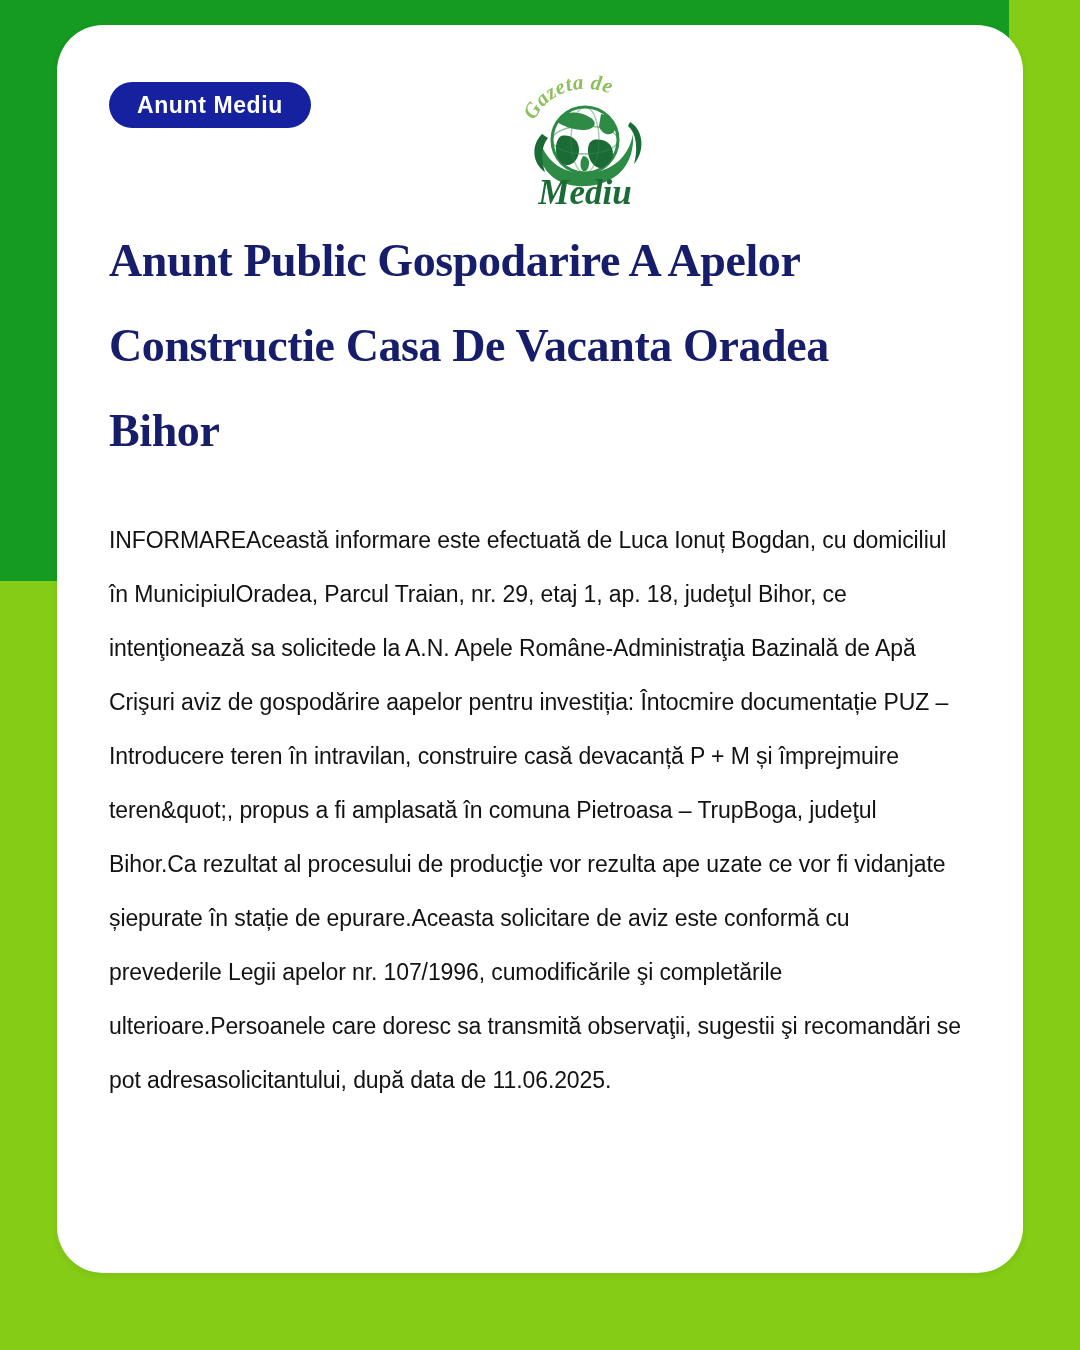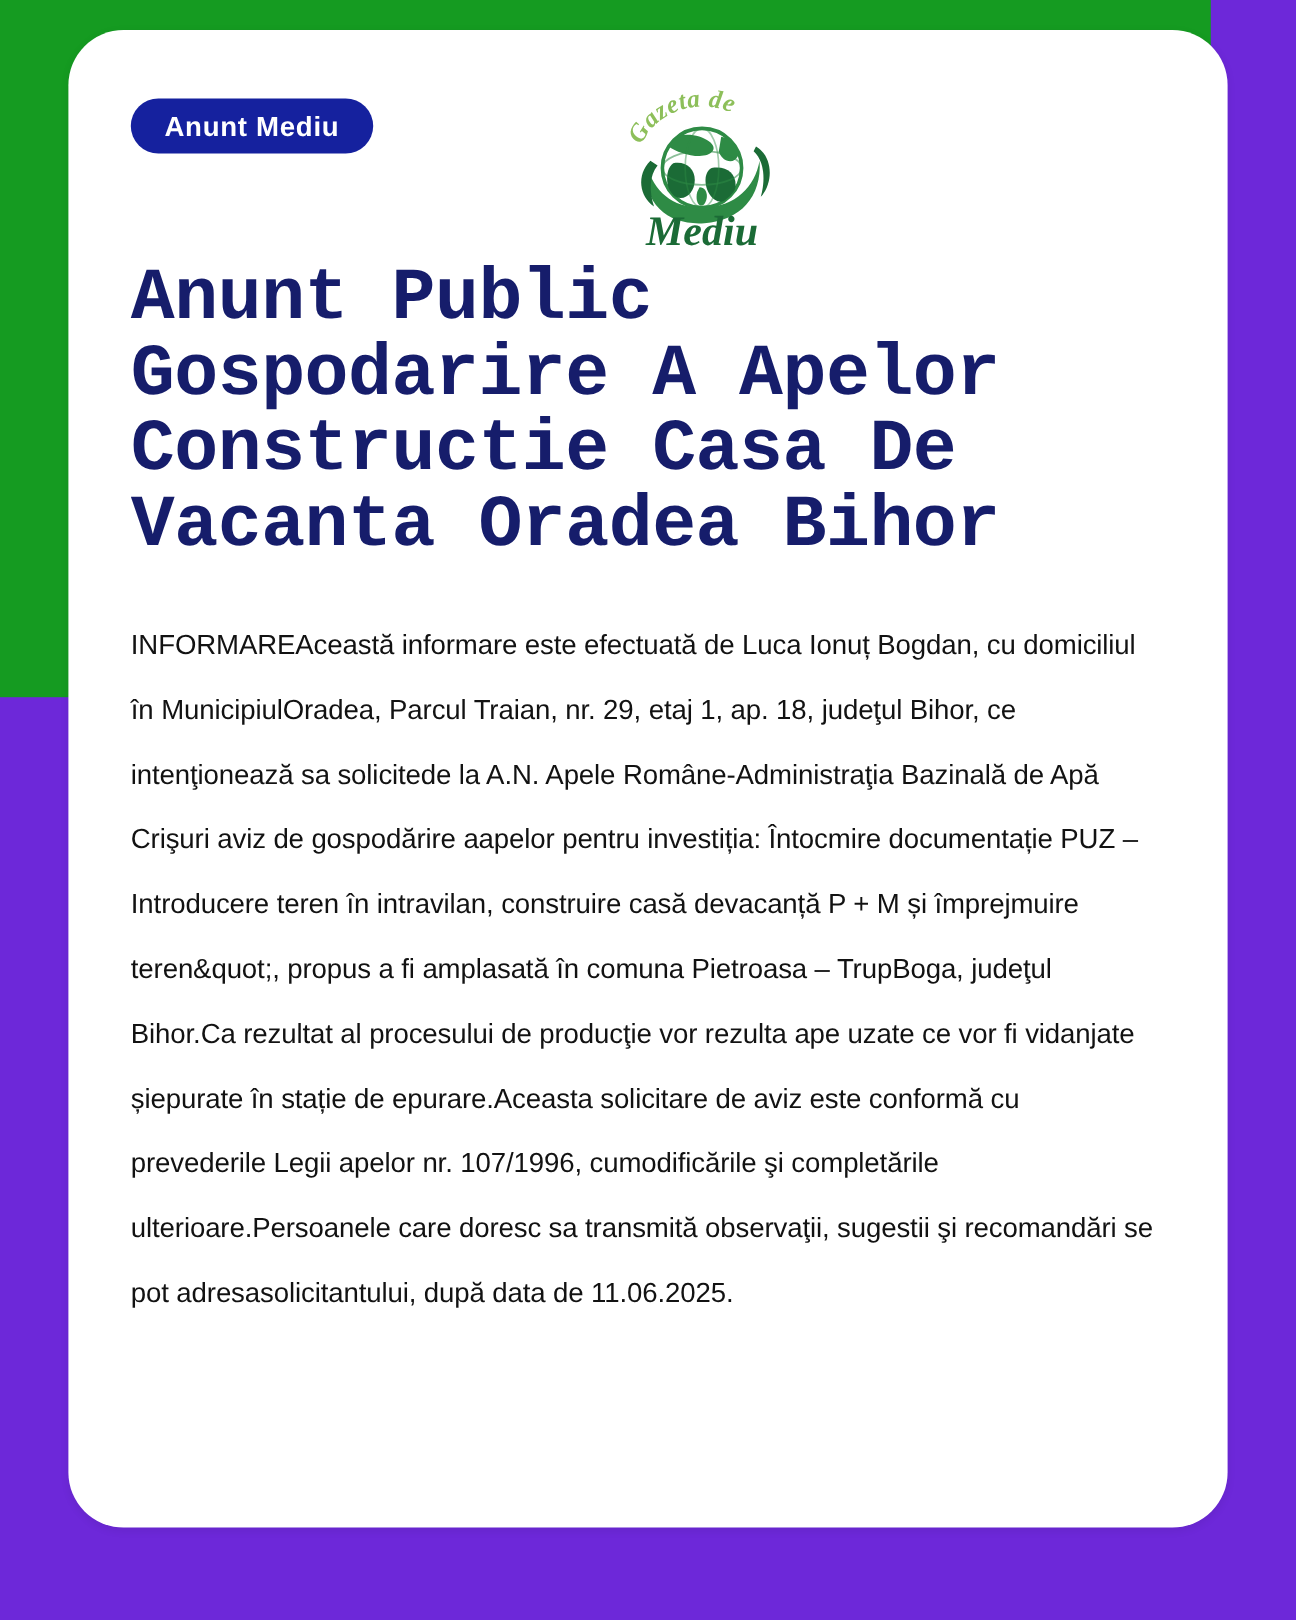--- a/index.html
+++ b/index.html
@@ -11,21 +11,21 @@
     height: 1350px;
     overflow: hidden;
     font-family: "Liberation Sans", sans-serif;
     background: #0ABF21;
   }
 
   #page {
     position: relative;
     width: 1080px;
     height: 1350px;
-    background: #6d28d9;
+    background: #84cc16;
     overflow: hidden;
   }
 
   
   .bg-dark-block {
     position: absolute;
     left: 0;
     top: 0;
     width: 1009px;
     height: 581px;
@@ -87,25 +87,25 @@
     width: 136px;
     height: 146px;
   }
   .logo svg { display: block; width: 136px; height: 146px; }
 
   
   .title {
     margin: 12px 0 0 0;
     padding: 0 30px 0 0;
     color: #161D6B;
-    font-size: 61px;
-    line-height: 63px;
+    font-size: 46px;
+    line-height: 85px;
     font-weight: 800;
     letter-spacing: -0.4px;
-    font-family: Liberation Mono, monospace;
+    font-family: Liberation Serif, serif;
   }
 
   
   .body-text {
     margin: 40px 0 0 0;
     color: #121212;
     font-size: 23px;
     line-height: 54px;
     font-weight: 400;
     letter-spacing: -0.1px;

